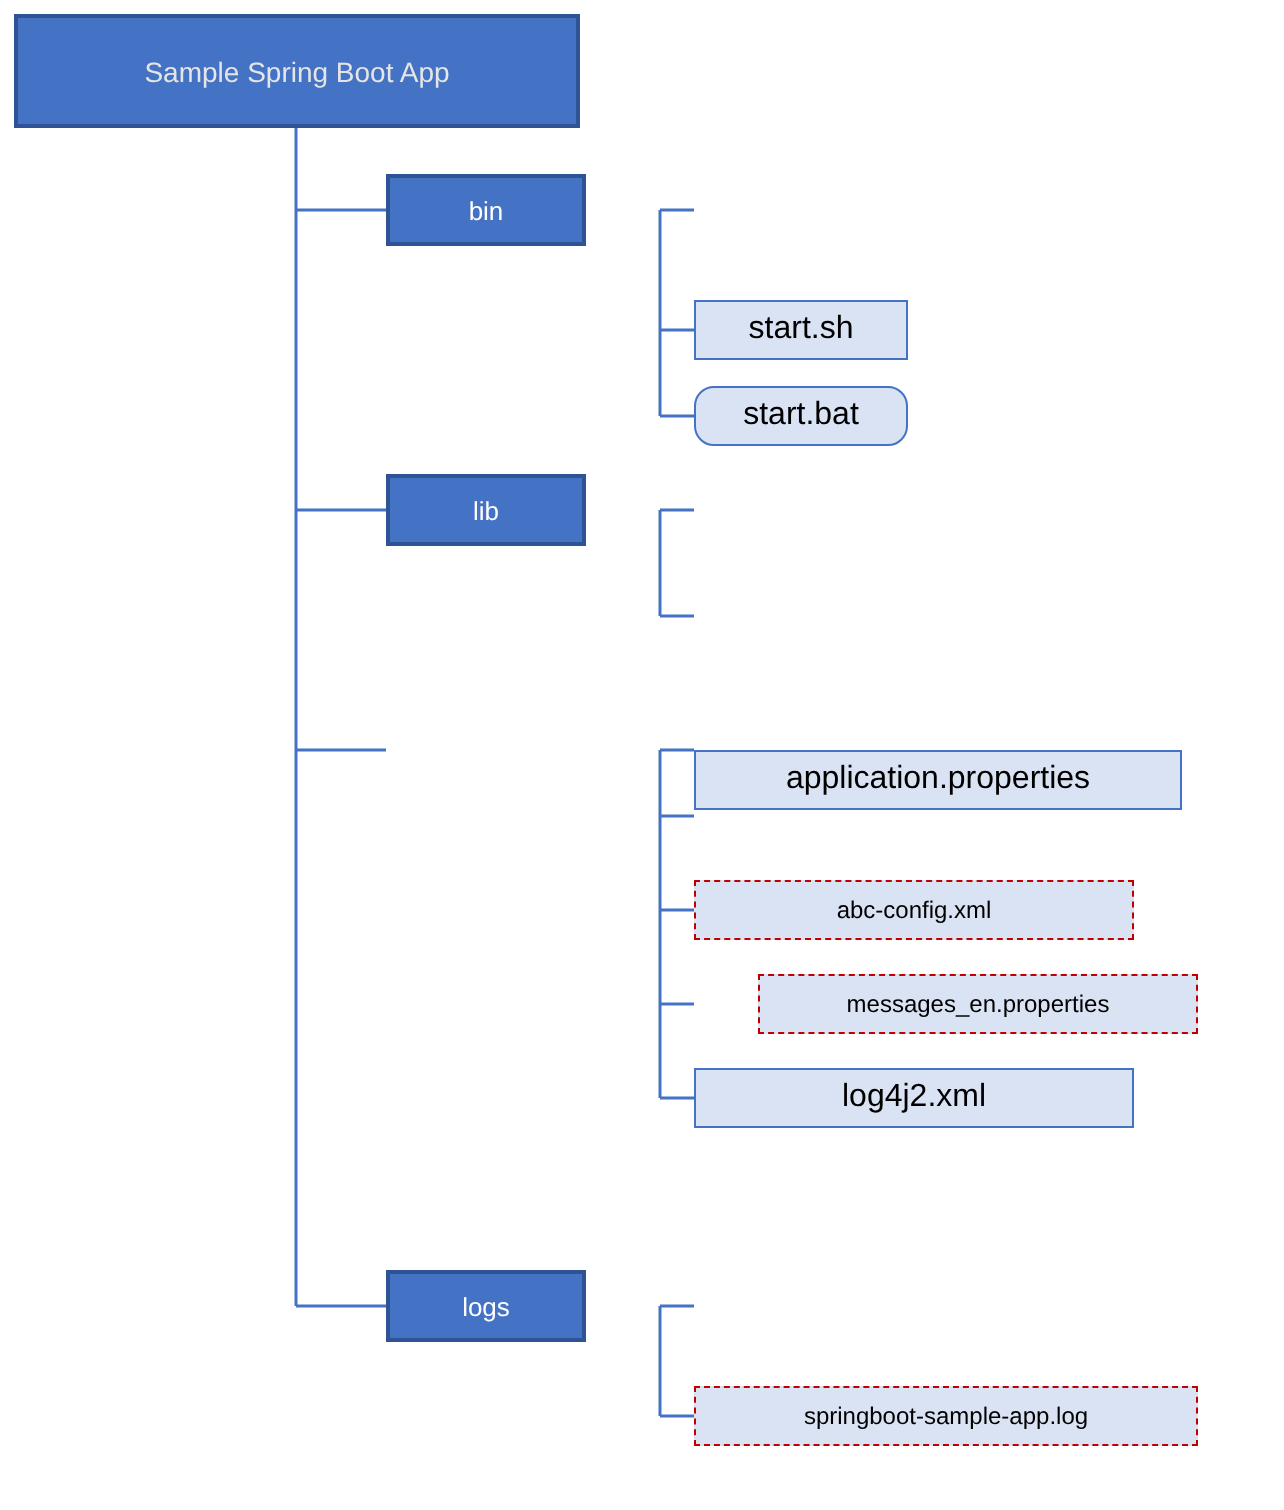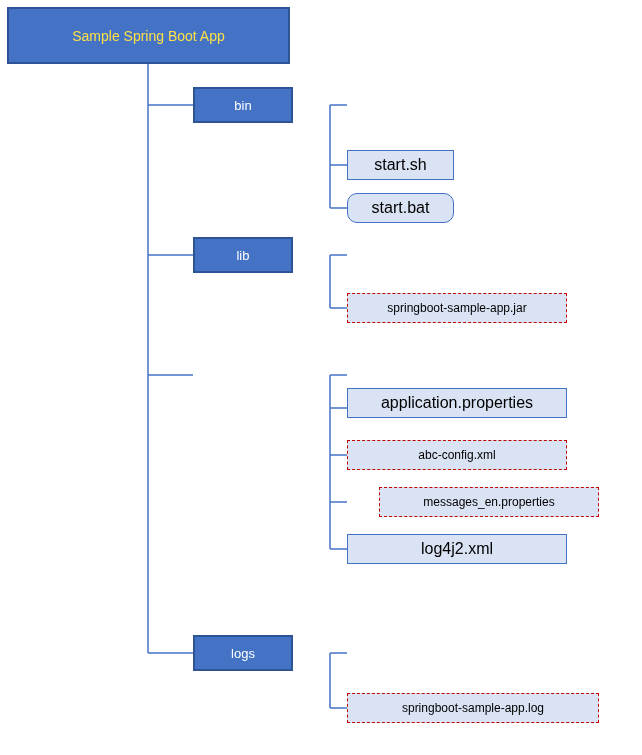--- a/index.html
+++ b/index.html
@@ -23,21 +23,21 @@
     .node {
       position: absolute;
       display: flex;
       align-items: center;
       justify-content: center;
       text-align: center;
     }
 
     .node-root {
       background: #4472C4;
-      color: #fde047;
+      color: #e5e5e5;
       border: 2px solid #2e5496;
       padding: 8px 14px;
       font-size: 14px;
       font-weight: normal;
     }
 
     .node-folder {
       background: #4472C4;
       color: #fff;
       border: 2px solid #2e5496;
@@ -129,25 +129,22 @@
   </div>
 
   <div class="node node-file" style="left:347px; top:150px; width:107px; height:30px;">
     <span>start.sh</span>
   </div>
 
   <div class="node node-file" style="left:347px; top:193px; width:107px; height:30px;border-radius:10px;">
     <span>start.bat</span>
   </div>
 
-  <div class="node node-file-red" style="left:347px; top:293px; width:220px; height:30px;">
-    <span>springboot-sample-app.jar</span>
-  </div>
 
-  <div class="node node-file" style="left:347px; top:388px; width:220px; height:30px;">
+  <div class="node node-file" style="left:347px; top:375px; width:244px; height:30px;">
     <span>application.properties</span>
   </div>
 
   <div class="node node-file-red" style="left:347px; top:440px; width:220px; height:30px;">
     <span>abc-config.xml</span>
   </div>
 
   <div class="node node-file-red" style="left:359px; top:487px; width:220px; height:30px;margin-left:20px;">
     <span>messages_en.properties</span>
   </div>

